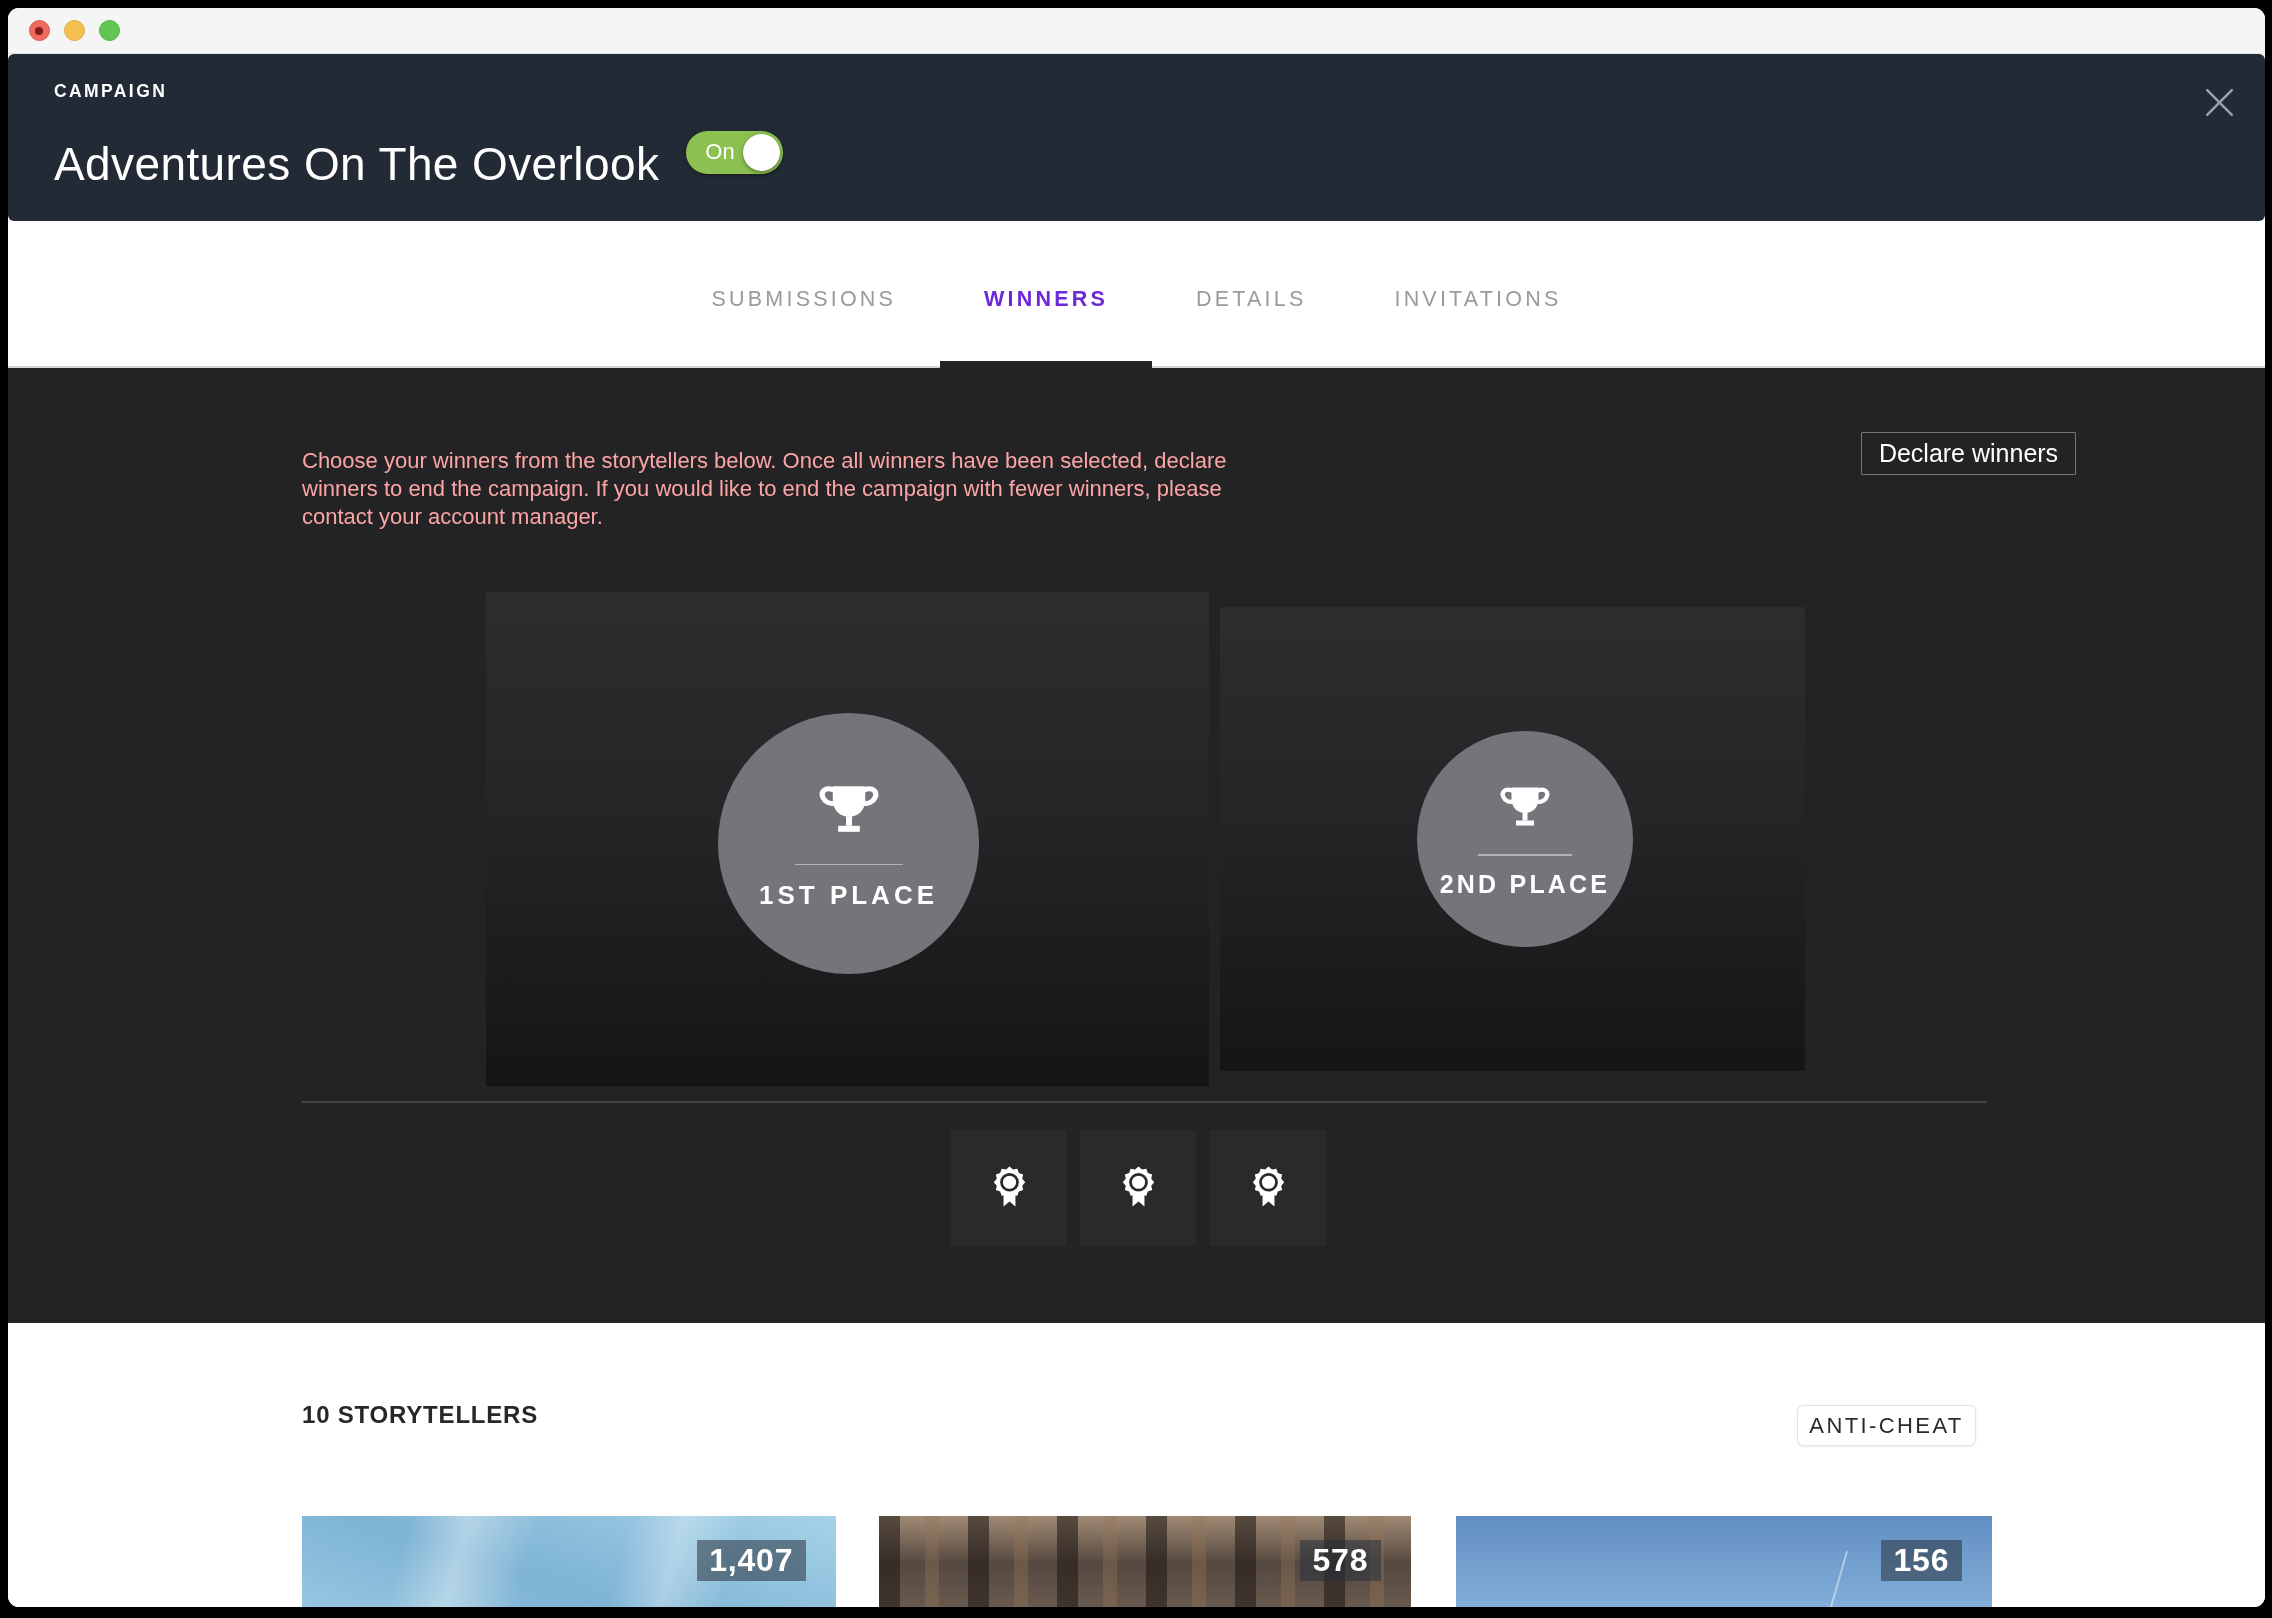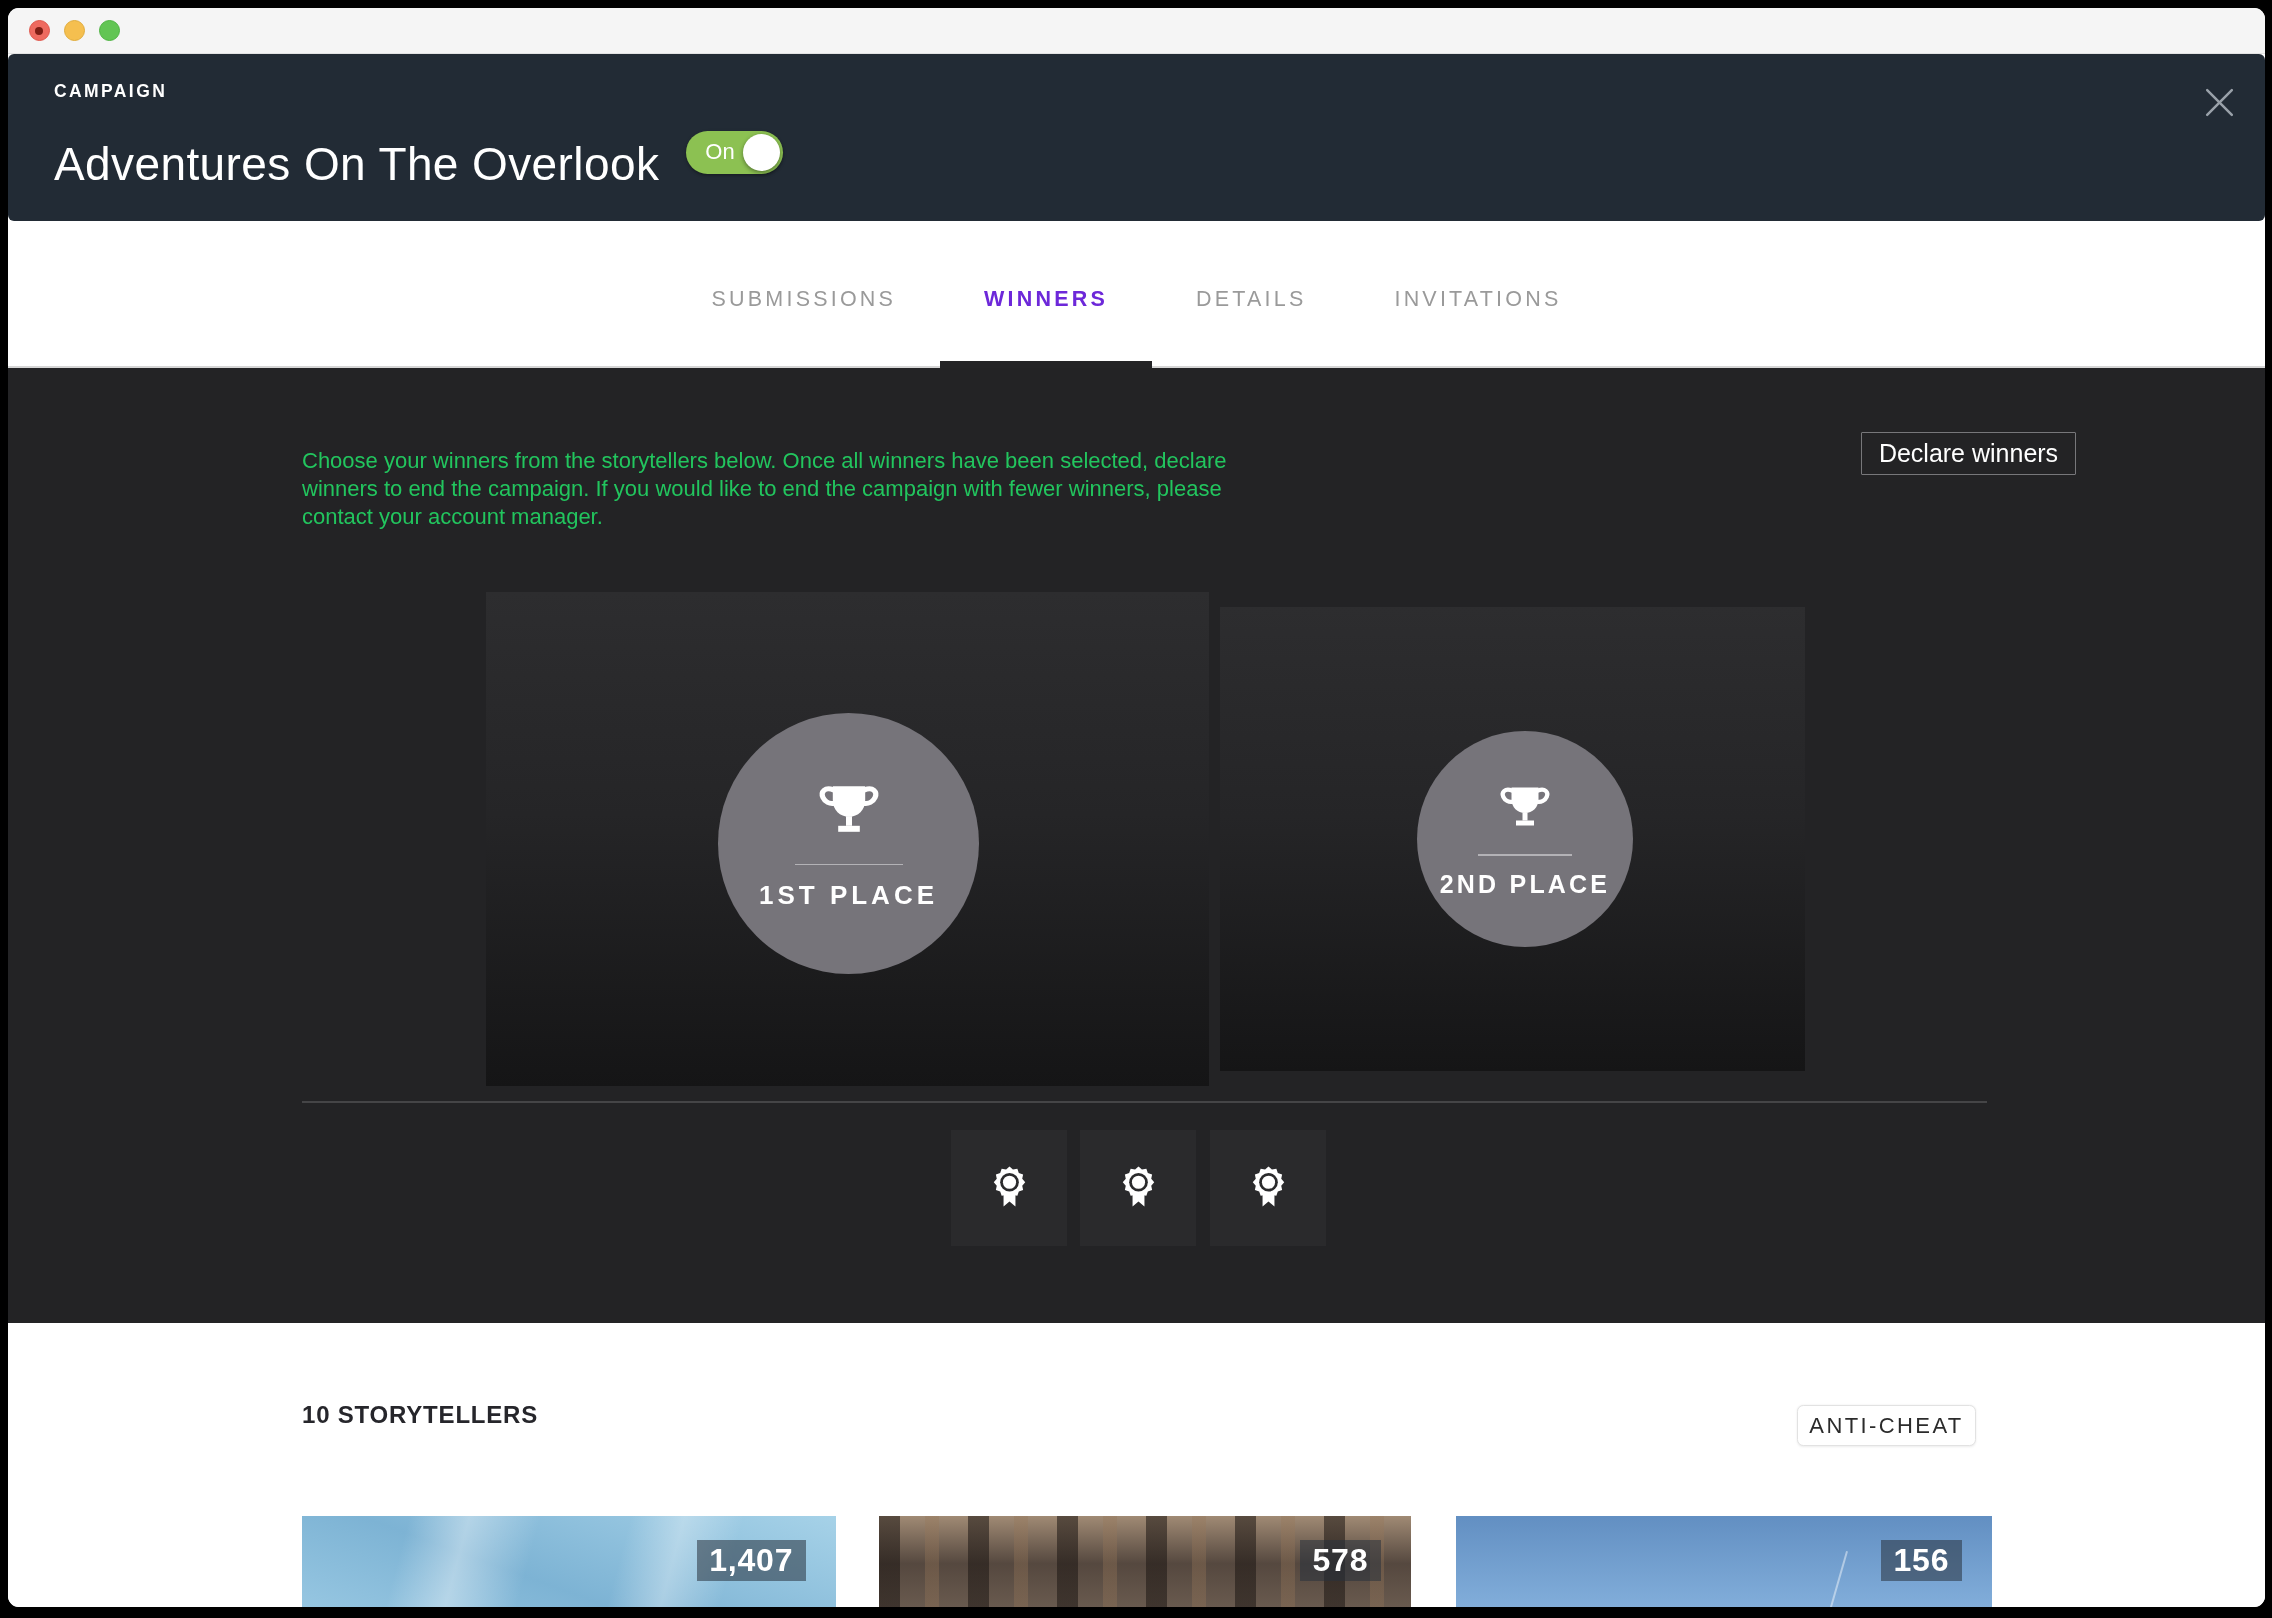--- a/index.html
+++ b/index.html
@@ -37,21 +37,21 @@
   .tabbar{height:147px;background:#fff;border-bottom:2.4px solid #d6d6d6;box-sizing:border-box;
     display:flex;justify-content:center;align-items:center;padding-top:12.7px;}
   .tab{position:relative;height:100%;display:flex;align-items:center;padding:0 44px;
     font-size:21.5px;letter-spacing:3.2px;color:#9a9a9a;cursor:pointer;}
   .tab.active{color:#6d28d9;font-weight:bold;}
   .tab.active::after{content:"";position:absolute;left:0;right:0;bottom:-2.4px;height:7.2px;background:#242426;}
   
   .main{height:955px;background:#232325;position:relative;}
   .podium-head{position:absolute;left:294px;top:60px;width:995px;}
   .podium-title{font-size:24px;font-weight:bold;letter-spacing:1.6px;color:#fff;}
-  .podium-desc{margin-top:19px;font-size:22px;line-height:28px;color:#22c55e;}
+  .podium-desc{margin-top:19px;font-size:22px;line-height:28px;color:#fca5a5;}
   .declare-btn{position:absolute;left:1853px;top:64px;width:215px;height:43px;box-sizing:border-box;
     background:transparent;border:1.6px solid #77777a;border-radius:1px;color:#fff;font-size:25px;
     font-family:"Liberation Sans",sans-serif;display:flex;align-items:center;justify-content:center;cursor:pointer;}
   .pcard{position:absolute;background:linear-gradient(180deg,#2d2d2f 0%,#252527 45%,#151516 100%);}
   .pcard.first{left:478px;top:224px;width:723px;height:494px;}
   .pcard.second{left:1212px;top:239px;width:585px;height:464px;}
   .slot-circle{position:absolute;border-radius:50%;background:#76747a;display:flex;flex-direction:column;
     align-items:center;justify-content:center;cursor:pointer;}
   .first .slot-circle{left:232px;top:121px;width:261px;height:261px;}
   .second .slot-circle{left:197px;top:124px;width:216px;height:216px;}

